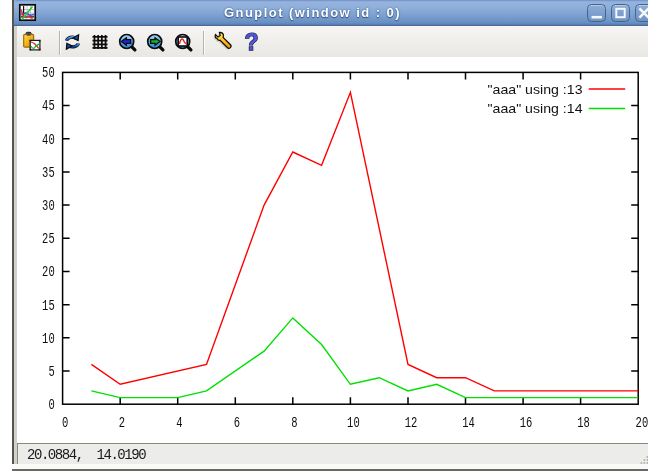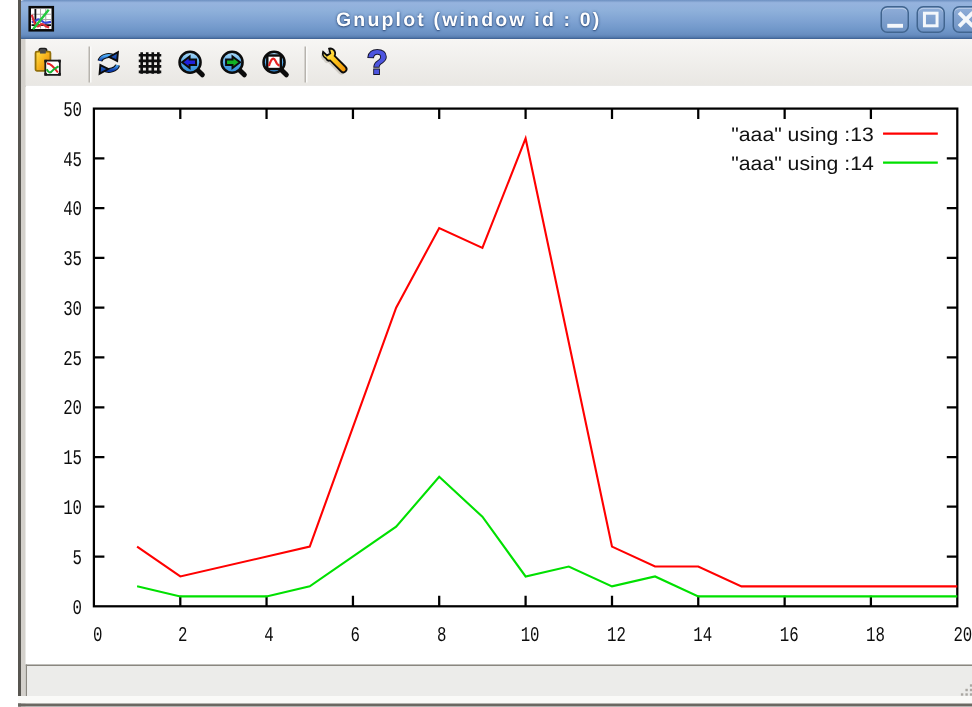--- a/index.html
+++ b/index.html
@@ -182,20 +182,21 @@
       <text x="570.5" y="93.8" textLength="95" lengthAdjust="spacingAndGlyphs">"aaa" using :13</text>
       <text x="570.5" y="113.2" textLength="95" lengthAdjust="spacingAndGlyphs">"aaa" using :14</text>
     </g>
     <line x1="576.7" y1="89" x2="613.2" y2="89" stroke="#ff0000" stroke-width="1.5"></line>
     <line x1="576.7" y1="108.4" x2="613.2" y2="108.4" stroke="#00e000" stroke-width="1.5"></line>
     <polyline points="79.4,364.4 108.2,384.3 194.5,364.4 252.1,205.1 280.8,152.0 309.6,165.3 338.4,92.3 396.0,364.4 424.7,377.7 453.5,377.7 482.3,390.9 626.2,390.9" fill="none" stroke="#ff0000" stroke-width="1.4"></polyline>
     <polyline points="79.4,390.9 108.2,397.6 165.7,397.6 194.5,390.9 252.1,351.1 280.8,317.9 309.6,344.5 338.4,384.3 367.2,377.7 396.0,390.9 424.7,384.3 453.5,397.6 626.2,397.6" fill="none" stroke="#00e000" stroke-width="1.4"></polyline>
   </svg>
 
   <div id="statusbar" class="abs"></div>
+  <div id="statustext" class="abs">20.0884,&nbsp;&nbsp;14.0190</div>
 
   <svg class="abs" style="left:627px;top:452px" width="14" height="13" viewBox="0 0 14 13">
     <g fill="#aaa7a2">
       <rect x="10.6" y="1.2" width="1.6" height="1.6"></rect>
       <rect x="7.6" y="4.2" width="1.6" height="1.6"></rect>
         <rect x="10.6" y="4.2" width="1.6" height="1.6"></rect>
       <rect x="4.6" y="7.2" width="1.6" height="1.6"></rect>
         <rect x="7.6" y="7.2" width="1.6" height="1.6"></rect>
         <rect x="10.6" y="7.2" width="1.6" height="1.6"></rect>
       <rect x="1.6" y="10.2" width="1.6" height="1.6"></rect>

